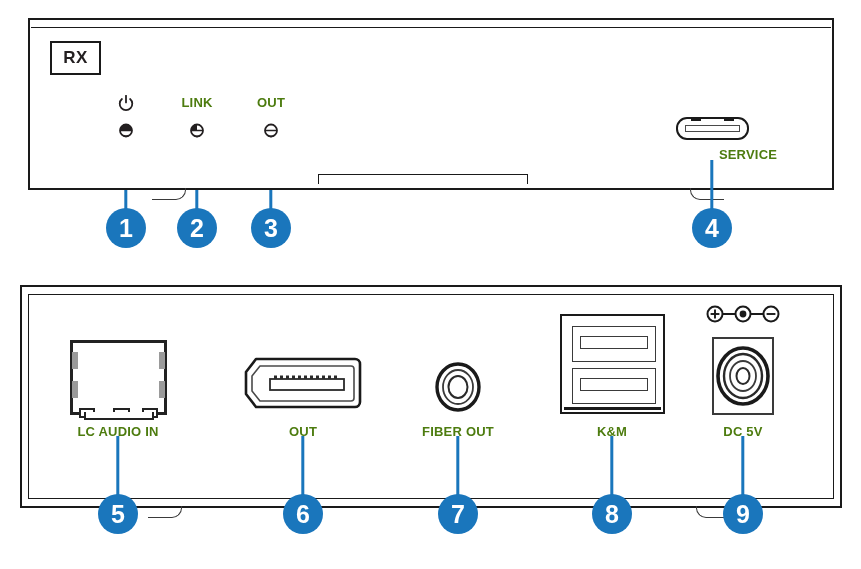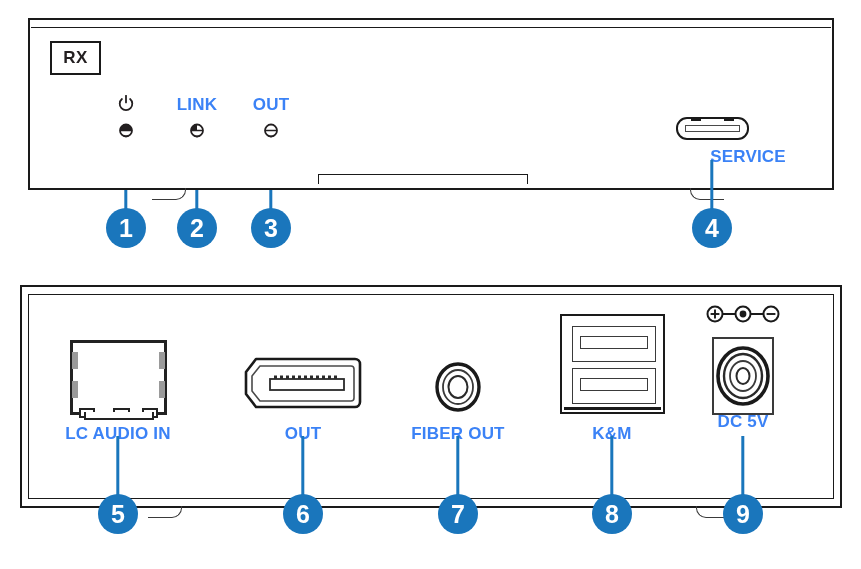--- a/index.html
+++ b/index.html
@@ -20,21 +20,21 @@
   .rear-inner{left:28px;top:294px;width:806px;height:205px;
               border:1.6px solid #1a1a1a;}
 
   
   .rx-badge{position:absolute;left:50px;top:41px;width:47px;height:30px;
             border:2.8px solid #1a1a1a;border-radius:0;
             display:flex;align-items:center;justify-content:center;
             font-size:17px;font-weight:bold;color:#231f20;letter-spacing:.5px;}
 
   
-  .lbl{position:absolute;font-size:17px;font-weight:bold;color:#3b82f6;
+  .lbl{position:absolute;font-size:13px;font-weight:bold;color:#4d7c0f;
        white-space:nowrap;letter-spacing:.2px;}
   .lbl.c{transform:translateX(-50%);}
 
   
   .led{position:absolute;width:15px;height:15px;transform:translateX(-50%);}
   .led svg{display:block;overflow:visible;}
 
   
   .pwr{position:absolute;width:17px;height:18px;transform:translateX(-50%);}
 
@@ -224,21 +224,21 @@
 
   <div class="dcbox"></div>
   <div class="dcjack">
     <svg viewBox="0 0 56 62" width="56" height="62">
       <ellipse cx="28" cy="31" rx="25" ry="28" fill="#fff" stroke="#1a1a1a" stroke-width="3.6"></ellipse>
       <ellipse cx="28" cy="31" rx="19" ry="22" fill="#fff" stroke="#2a2a2a" stroke-width="2.4"></ellipse>
       <ellipse cx="28" cy="31" rx="13" ry="15" fill="#fff" stroke="#3a3a3a" stroke-width="1.8"></ellipse>
       <ellipse cx="28" cy="31" rx="6.5" ry="8" fill="#fff" stroke="#2a2a2a" stroke-width="2"></ellipse>
     </svg>
   </div>
-  <div class="lbl c" style="left:743px;top:412px;">DC 5V</div>
+  <div class="lbl c" style="left:743px;top:424px;">DC 5V</div>
 
   <div class="foot" style="left:148px;top:506px;"></div>
   <div class="foot l" style="left:696px;top:506px;"></div>
 
   <div class="callout">
     <div class="stem" style="left:126px;top:190px;height:38px;"></div>
     <div class="badge" style="left:126px;top:208px;">1</div>
   </div>
   <div class="callout">
     <div class="stem" style="left:197px;top:190px;height:38px;"></div>

